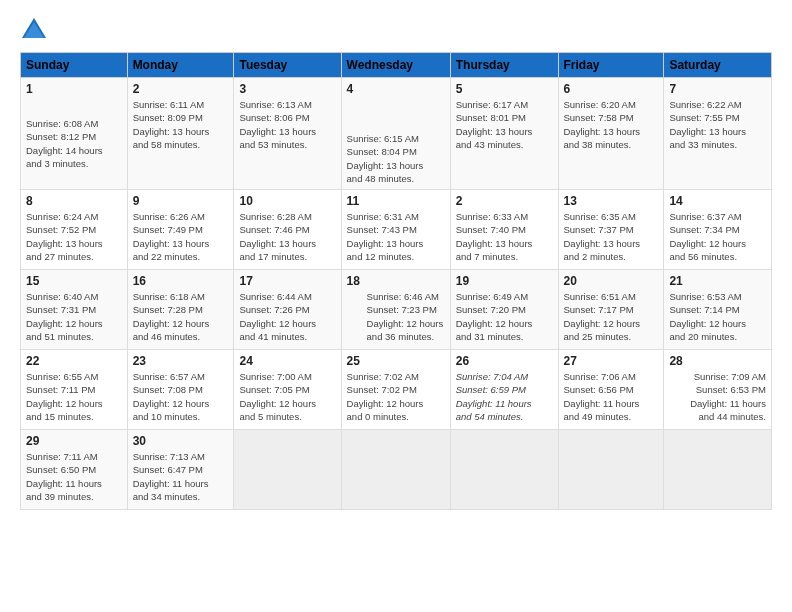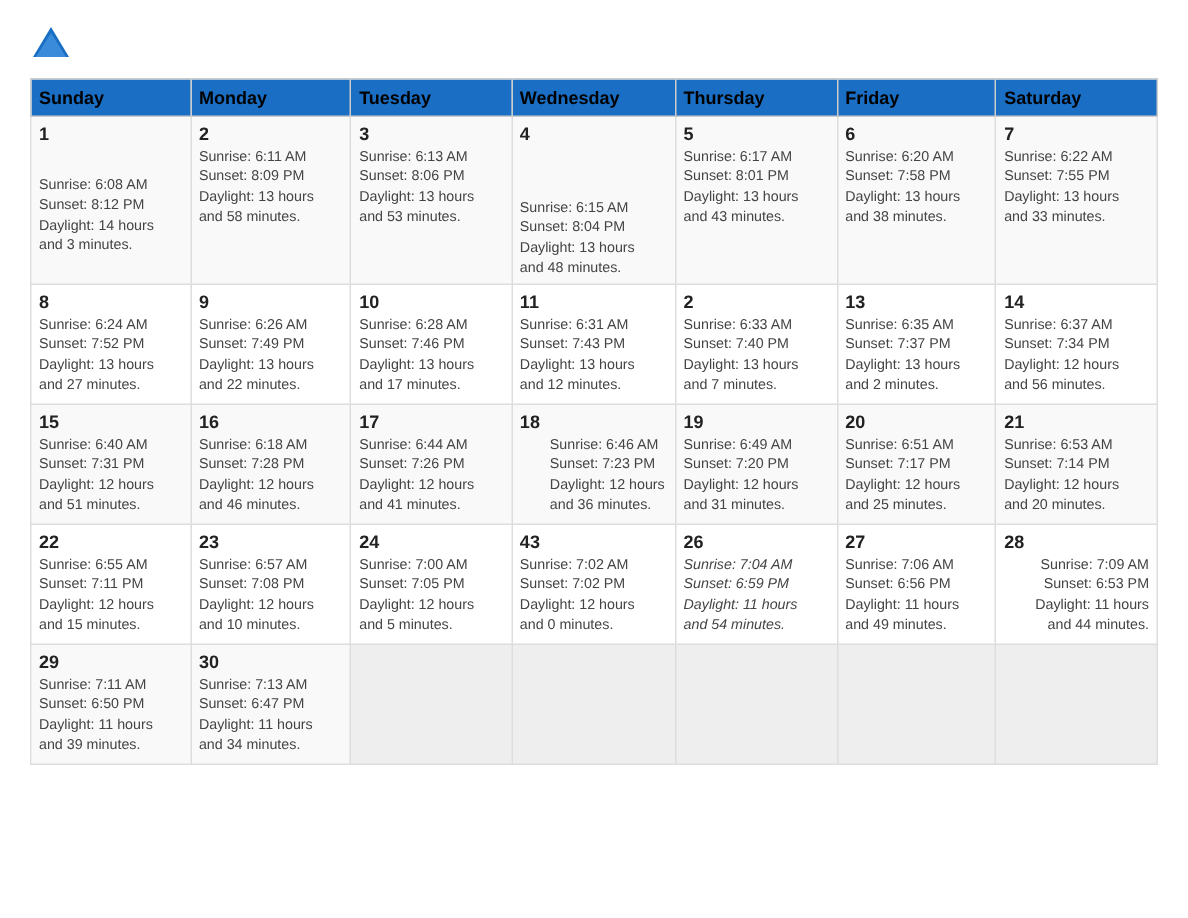--- a/index.html
+++ b/index.html
@@ -302,21 +302,21 @@
 and 10 minutes.</div>
           </td>
           <td>
             <span class="day-num">24</span>
             <div class="day-info" style="white-space: pre-line;">Sunrise: 7:00 AM
 Sunset: 7:05 PM
 Daylight: 12 hours
 and 5 minutes.</div>
           </td>
           <td>
-            <span class="day-num">43</span>
+            <span class="day-num">25</span>
             <div class="day-info" style="white-space: pre-line;">Sunrise: 7:02 AM
 Sunset: 7:02 PM
 Daylight: 12 hours
 and 0 minutes.</div>
           </td>
           <td>
             <span class="day-num">26</span>
             <div class="day-info" style="white-space: pre-line; font-style: italic;">Sunrise: 7:04 AM
 Sunset: 6:59 PM
 Daylight: 11 hours

